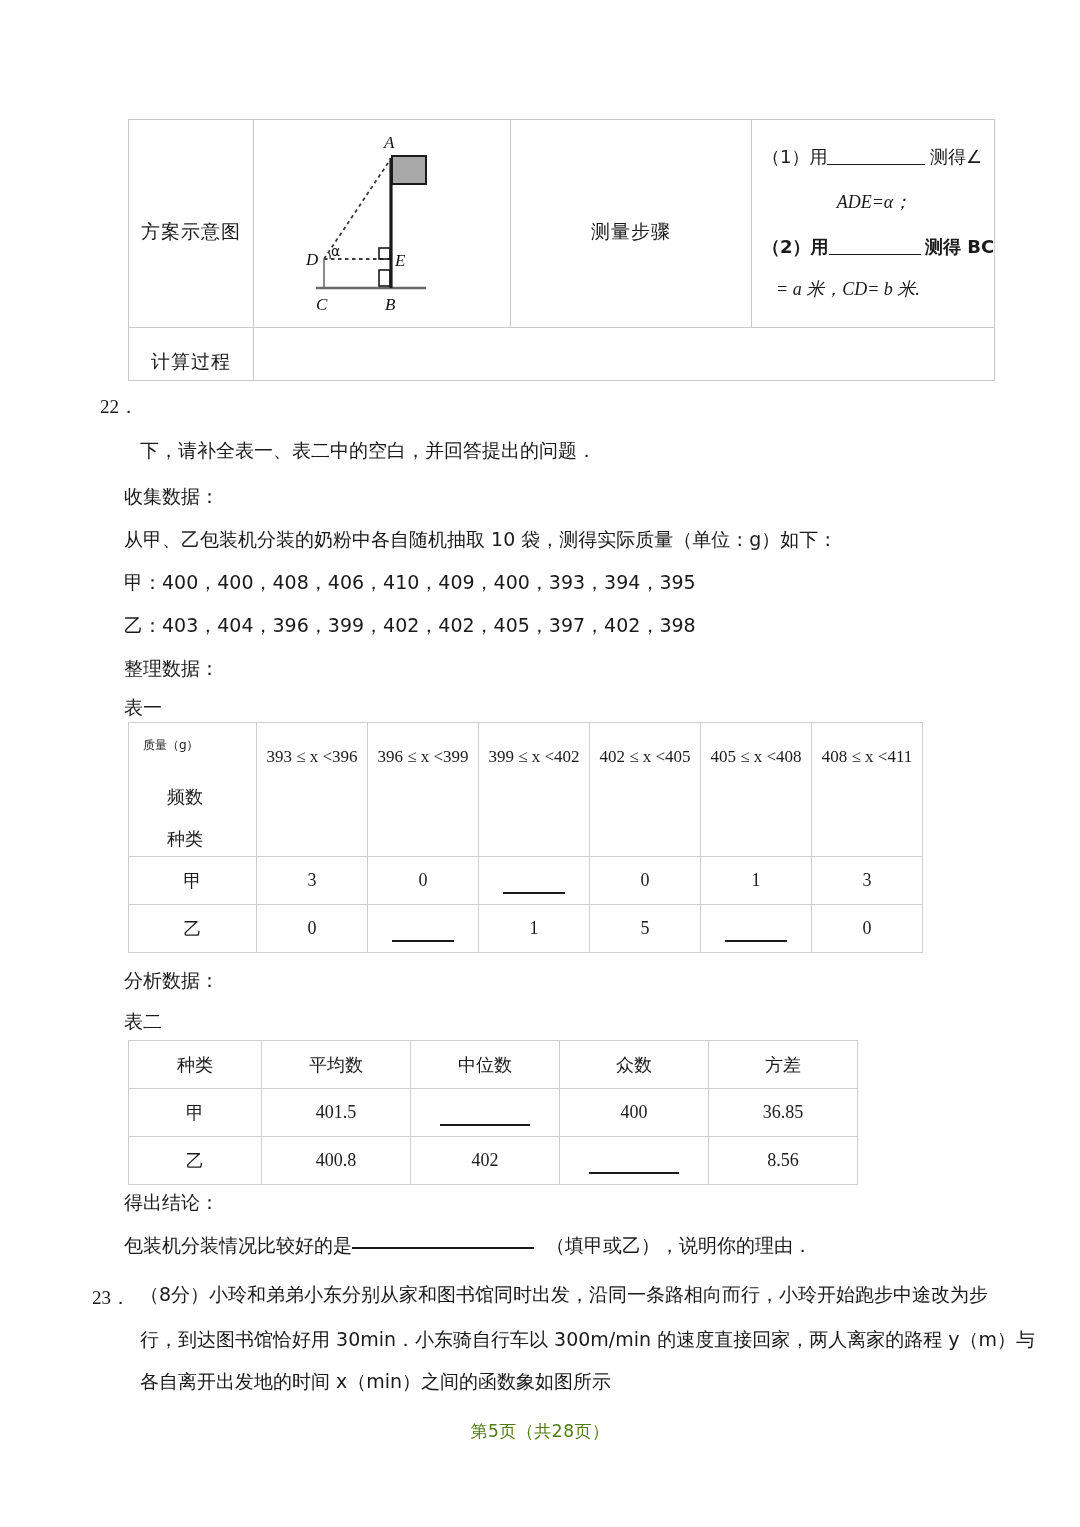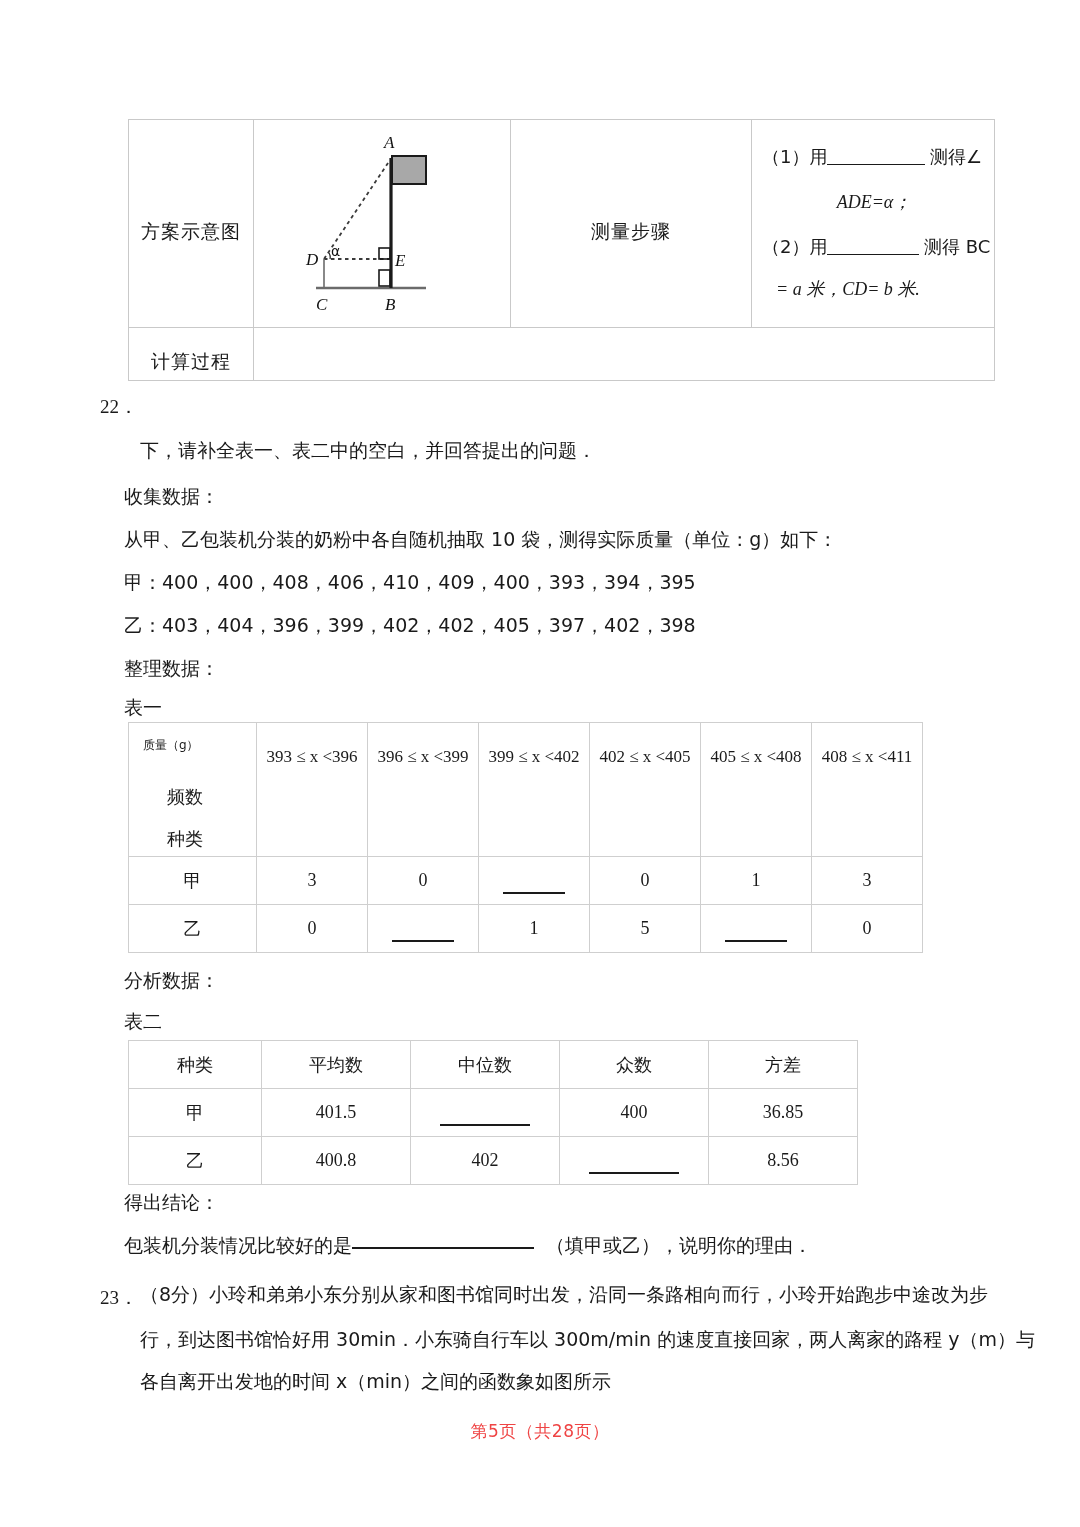--- a/index.html
+++ b/index.html
@@ -145,21 +145,21 @@
   }
 
   
   #footer {
     position: absolute;
     left: 0;
     top: 1420px;
     width: 1080px;
     text-align: center;
     font-size: 17px;
-    color: #ef4444;
+    color: #4d7c0f;
     font-family: "DejaVu Sans", sans-serif;
     letter-spacing: 0.5px;
   }
 
   
   .p-blank {
     display: inline-block;
     border-bottom: 2px solid #1a1a1a;
     height: 1px;
     vertical-align: 3px;
@@ -210,21 +210,21 @@
         <div class="plan-label cn">测量步骤</div>
       </td>
       <td class="cell-detail">
         <div class="steps-text">
           <div class="ln" style="margin-bottom:26px;">
             <span class="cn">（1）用</span><span class="blank-ul" style="width:98px;"></span>&nbsp;<span class="cn">测得∠</span>
           </div>
           <div class="ln c" style="margin-bottom:26px;">
             <span class="mi">ADE=α；</span>
           </div>
-          <div class="ln" style="margin-bottom:24px;">
+          <div class="ln" style="margin-bottom:24px;font-weight:bold;">
             <span class="cn">（2）用</span><span class="blank-ul" style="width:92px;"></span>&nbsp;<span class="cn">测得 BC</span>
           </div>
           <div class="ln" style="padding-left:14px;">
             <span class="mi">= a 米，CD= b 米.</span>
           </div>
         </div>
       </td>
     </tr>
     <tr>
       <td class="cell-label-2">
@@ -309,20 +309,20 @@
       <td>8.56</td>
     </tr>
   </tbody>
     </table>
 
   <div class="para cn" style="left:124px; top:1193px;">得出结论：</div>
   <div class="para cn" style="left:124px; top:1236px;">
     <span>包装机分装情况比较好的是</span><span class="p-blank" style="width:182px;"></span>&nbsp;&nbsp;<span>（填甲或乙），说明你的理由．</span>
   </div>
 
-  <div class="qnum" style="left:100px; top:1285px;">23．</div>
+  <div class="qnum" style="left:92px; top:1285px;">23．</div>
   <div class="para cn" style="left:140px; top:1285px;">（8分）小玲和弟弟小东分别从家和图书馆同时出发，沿同一条路相向而行，小玲开始跑步中途改为步</div>
   <div class="para cn" style="left:140px; top:1330px;">行，到达图书馆恰好用 30min．小东骑自行车以 300m/min 的速度直接回家，两人离家的路程 y（m）与</div>
   <div class="para cn" style="left:140px; top:1372px;">各自离开出发地的时间 x（min）之间的函数象如图所示</div>
 
   <div id="footer">第5页（共28页）</div>
 
 </div>
 
 </body></html>

